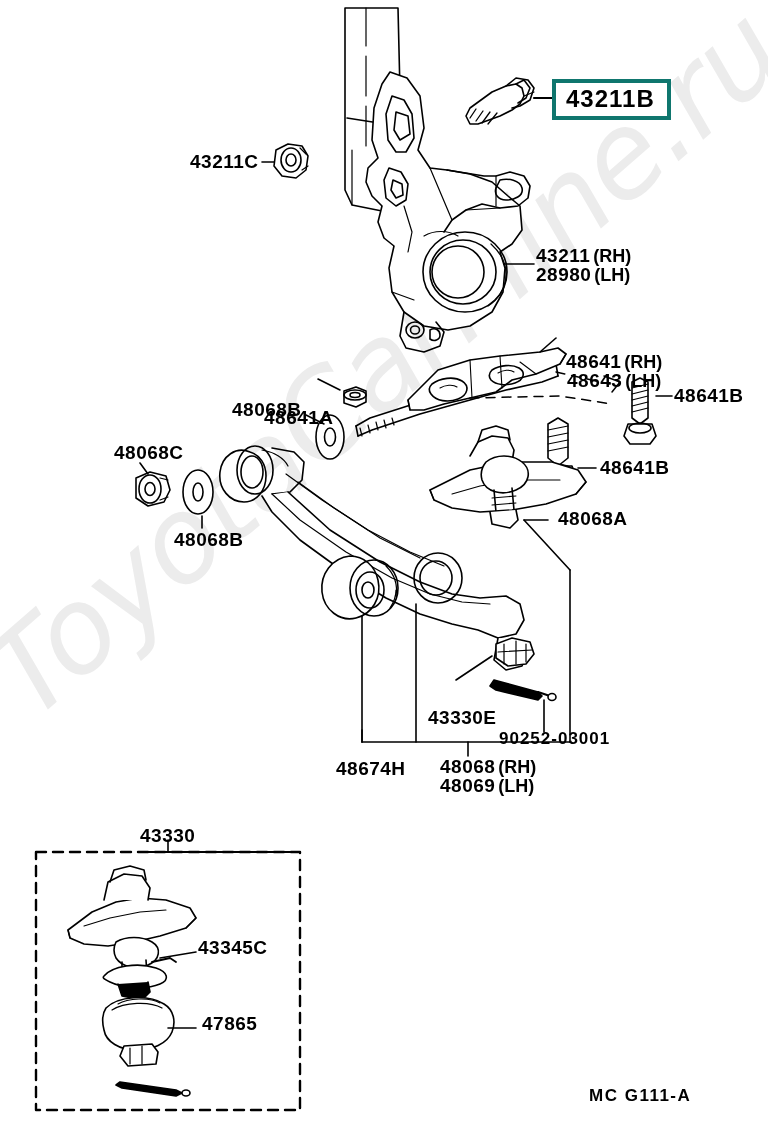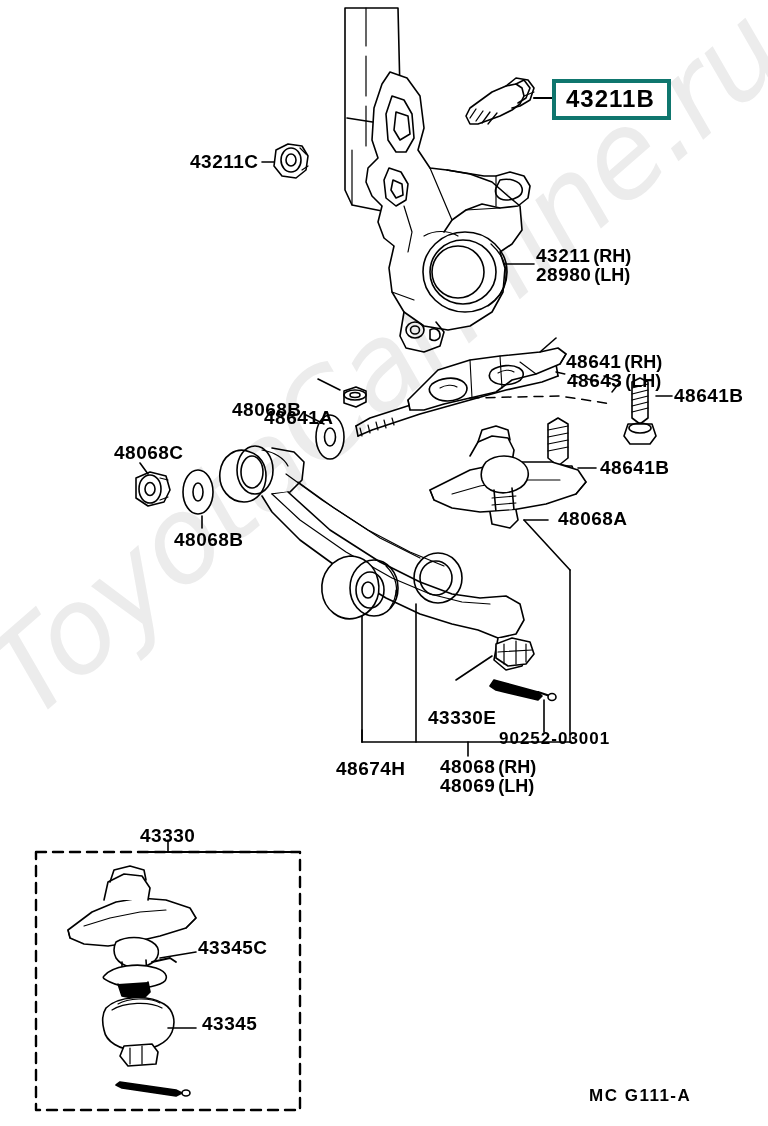--- a/index.html
+++ b/index.html
@@ -362,17 +362,17 @@
     </div>
     <div class="lbl" style="position:static;">
       <span>48069</span><span class="side">(LH)</span>
     </div>
   </div>
 
   <div class="lbl" style="left:140px; top:826px;">43330</div>
 
   <div class="lbl" style="left:198px; top:938px;">43345C</div>
 
-  <div class="lbl" style="left:202px; top:1014px;">43345</div>
+  <div class="lbl" style="left:202px; top:1014px;">47865</div>
 
   <div class="lbl code" style="left:560px; top:1087px; letter-spacing:1.5px;">MC G111-A</div>
 
 </div>
 
 </body></html>

